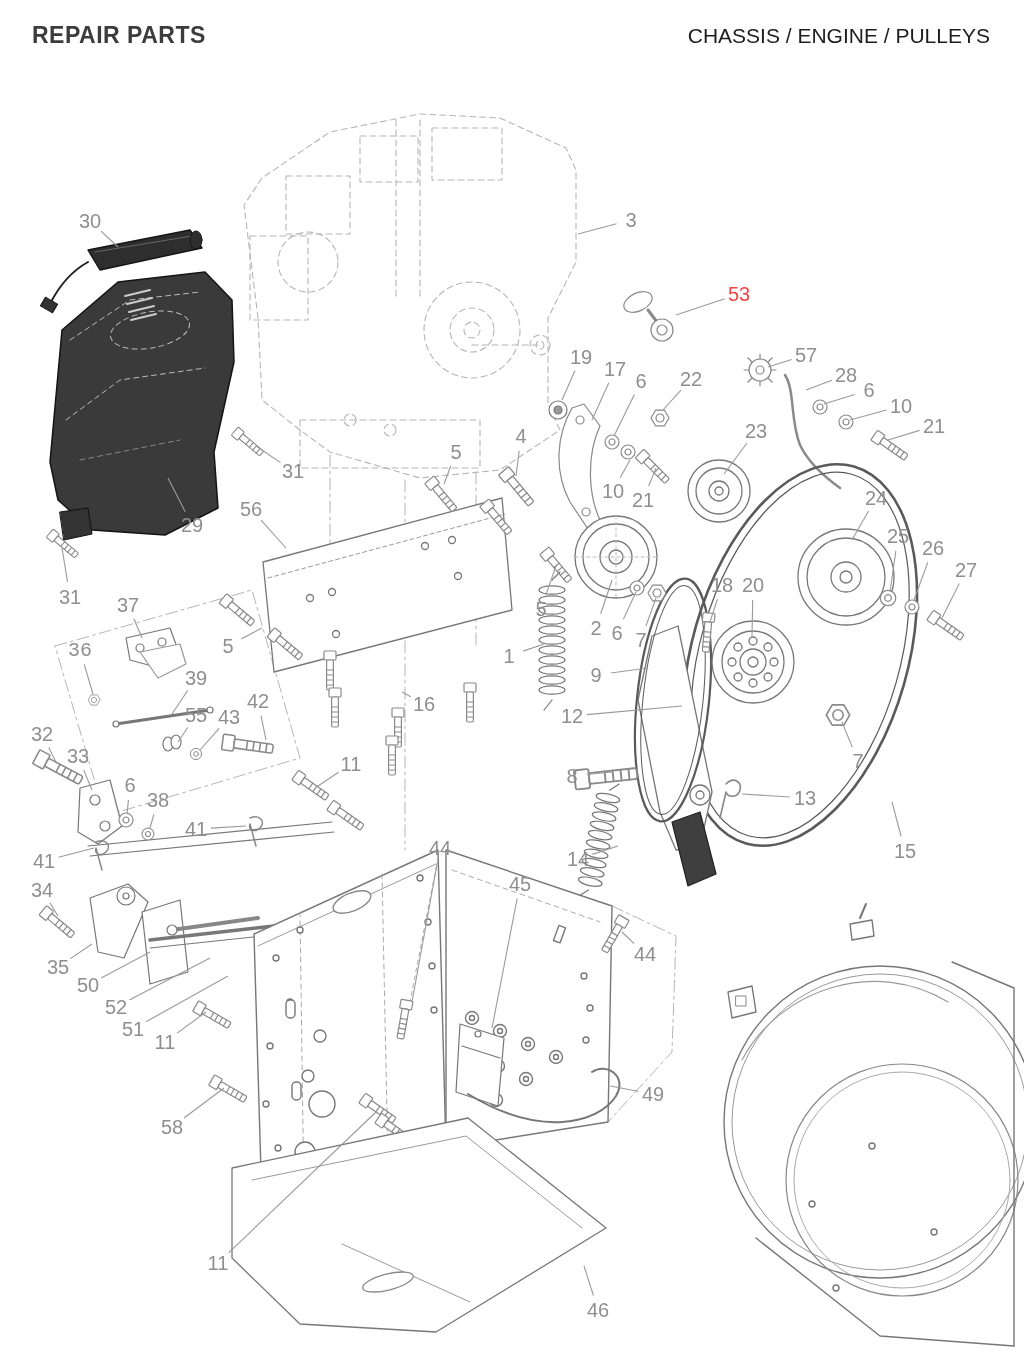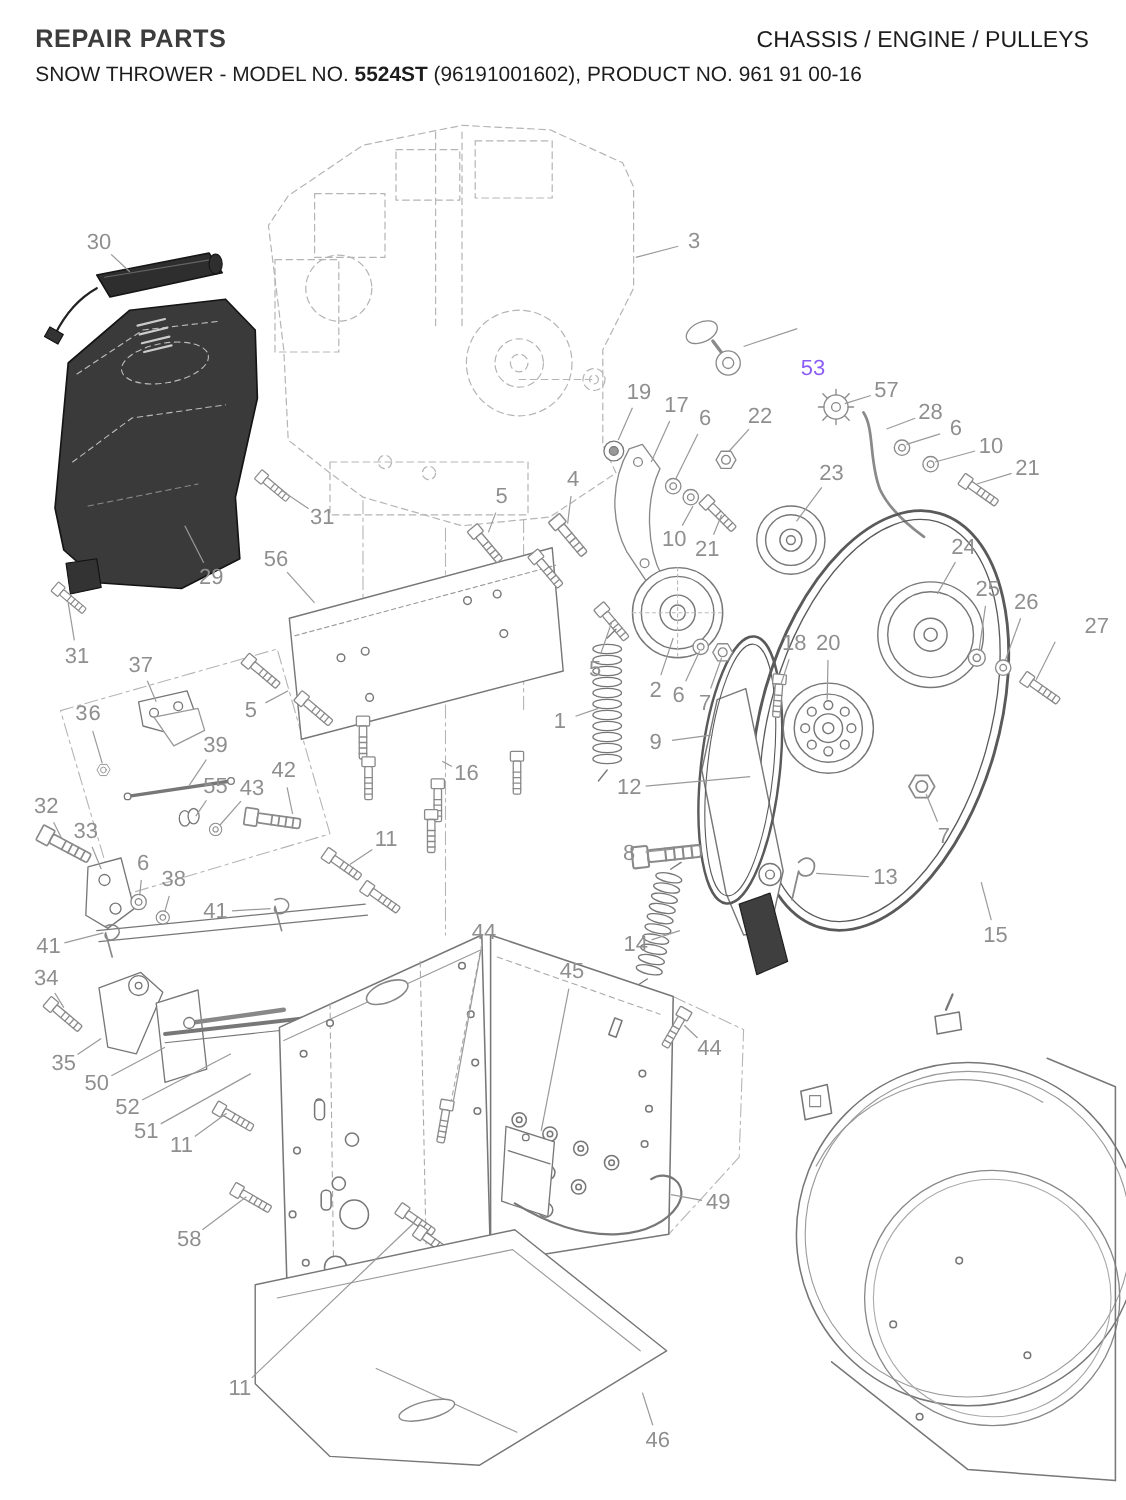--- a/index.html
+++ b/index.html
@@ -42,21 +42,20 @@
 </style>
 </head>
 <body>
 
 <div class="page">
 
   <div class="header">
     <span class="title-left">REPAIR PARTS</span>
     <span class="title-right">CHASSIS / ENGINE / PULLEYS</span>
   </div>
-  <div class="subtitle"><span>SNOW THROWER - MODEL NO. </span><b>5524ST</b><span> (96191001602), PRODUCT NO. 961 91 00-16</span></div>
 
   <div class="diagram">
 
     <svg class="art" width="1024" height="1264" viewBox="0 0 1024 1264" fill="none" stroke-linejoin="round" stroke-linecap="round">
 
       <defs>
         <g id="bolt" fill="#ffffff" stroke="#8a8a8a" stroke-width="1.2">
           <rect x="-12" y="-6" width="9" height="12" rx="1"></rect>
           <rect x="-3" y="-3.4" width="30" height="6.8" rx="1.5"></rect>
           <line x1="7" y1="-3.4" x2="7" y2="3.4"></line>
@@ -466,42 +465,42 @@
         <line x1="177.10545488487645" y1="933.1423500842368" x2="206" y2="912"></line>
         <line x1="184" y1="1018" x2="224" y2="988"></line>
         <line x1="638.2530492577463" y1="991.2563812572552" x2="610" y2="986"></line>
         <line x1="228.8440985305574" y1="1152.6363362144673" x2="376" y2="1012"></line>
         <line x1="593.4519451408459" y1="1195.706113299801" x2="584" y2="1166"></line>
       </svg>
 
     <div id="callouts">
         <div class="callout" style="left: 90px; top: 121px; color: rgb(143, 143, 143);">30</div>
         <div class="callout" style="left: 631px; top: 120px; color: rgb(143, 143, 143);">3</div>
-        <div class="callout" style="left: 739px; top: 194px; color: #8b5cf6; margin-top: 41px;">53</div>
+        <div class="callout" style="left: 739px; top: 194px; color: #ef4444;">53</div>
         <div class="callout" style="left: 581px; top: 257px; color: rgb(143, 143, 143);">19</div>
         <div class="callout" style="left: 615px; top: 269px; color: rgb(143, 143, 143);">17</div>
         <div class="callout" style="left: 641px; top: 281px; color: rgb(143, 143, 143);">6</div>
         <div class="callout" style="left: 691px; top: 279px; color: rgb(143, 143, 143);">22</div>
         <div class="callout" style="left: 806px; top: 255px; color: rgb(143, 143, 143);">57</div>
         <div class="callout" style="left: 846px; top: 275px; color: rgb(143, 143, 143);">28</div>
         <div class="callout" style="left: 869px; top: 290px; color: rgb(143, 143, 143);">6</div>
         <div class="callout" style="left: 901px; top: 306px; color: rgb(143, 143, 143);">10</div>
         <div class="callout" style="left: 934px; top: 326px; color: rgb(143, 143, 143);">21</div>
         <div class="callout" style="left: 756px; top: 331px; color: rgb(143, 143, 143);">23</div>
         <div class="callout" style="left: 293px; top: 371px; color: rgb(143, 143, 143);">31</div>
         <div class="callout" style="left: 456px; top: 352px; color: rgb(143, 143, 143);">5</div>
         <div class="callout" style="left: 521px; top: 336px; color: rgb(143, 143, 143);">4</div>
         <div class="callout" style="left: 613px; top: 391px; color: rgb(143, 143, 143);">10</div>
         <div class="callout" style="left: 643px; top: 400px; color: rgb(143, 143, 143);">21</div>
         <div class="callout" style="left: 876px; top: 398px; color: rgb(143, 143, 143);">24</div>
         <div class="callout" style="left: 192px; top: 425px; color: rgb(143, 143, 143);">29</div>
         <div class="callout" style="left: 251px; top: 409px; color: rgb(143, 143, 143); text-align: right;">56</div>
         <div class="callout" style="left: 898px; top: 436px; color: rgb(143, 143, 143);">25</div>
         <div class="callout" style="left: 933px; top: 448px; color: rgb(143, 143, 143);">26</div>
-        <div class="callout" style="left: 997px; top: 470px; color: rgb(143, 143, 143);">27</div>
+        <div class="callout" style="left: 966px; top: 470px; color: rgb(143, 143, 143);">27</div>
         <div class="callout" style="left: 70px; top: 497px; color: rgb(143, 143, 143);">31</div>
         <div class="callout" style="left: 541px; top: 509px; color: rgb(143, 143, 143);">5</div>
         <div class="callout" style="left: 596px; top: 528px; color: rgb(143, 143, 143);">2</div>
         <div class="callout" style="left: 617px; top: 533px; color: rgb(143, 143, 143);">6</div>
         <div class="callout" style="left: 641px; top: 540px; color: rgb(143, 143, 143);">7</div>
         <div class="callout" style="left: 722px; top: 485px; color: rgb(143, 143, 143);">18</div>
         <div class="callout" style="left: 753px; top: 485px; color: rgb(143, 143, 143);">20</div>
         <div class="callout" style="left: 128px; top: 505px; color: rgb(143, 143, 143);">37</div>
         <div class="callout" style="left: 80px; top: 550px; color: rgb(143, 143, 143); font-family: Liberation Mono, monospace;">36</div>
         <div class="callout" style="left: 228px; top: 546px; color: rgb(143, 143, 143);">5</div>

